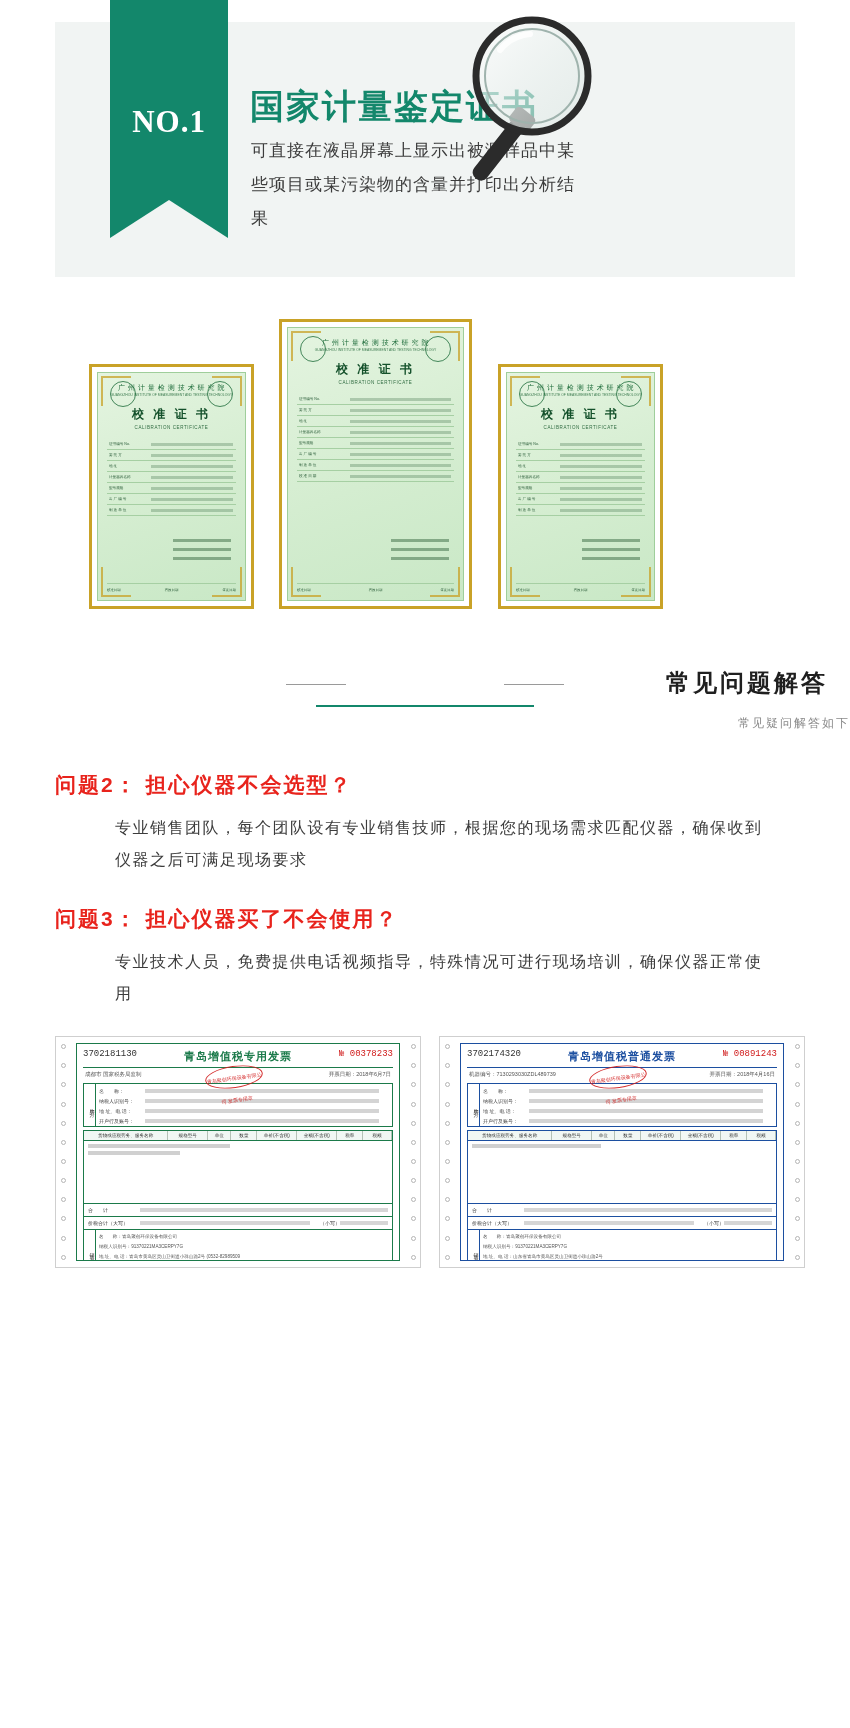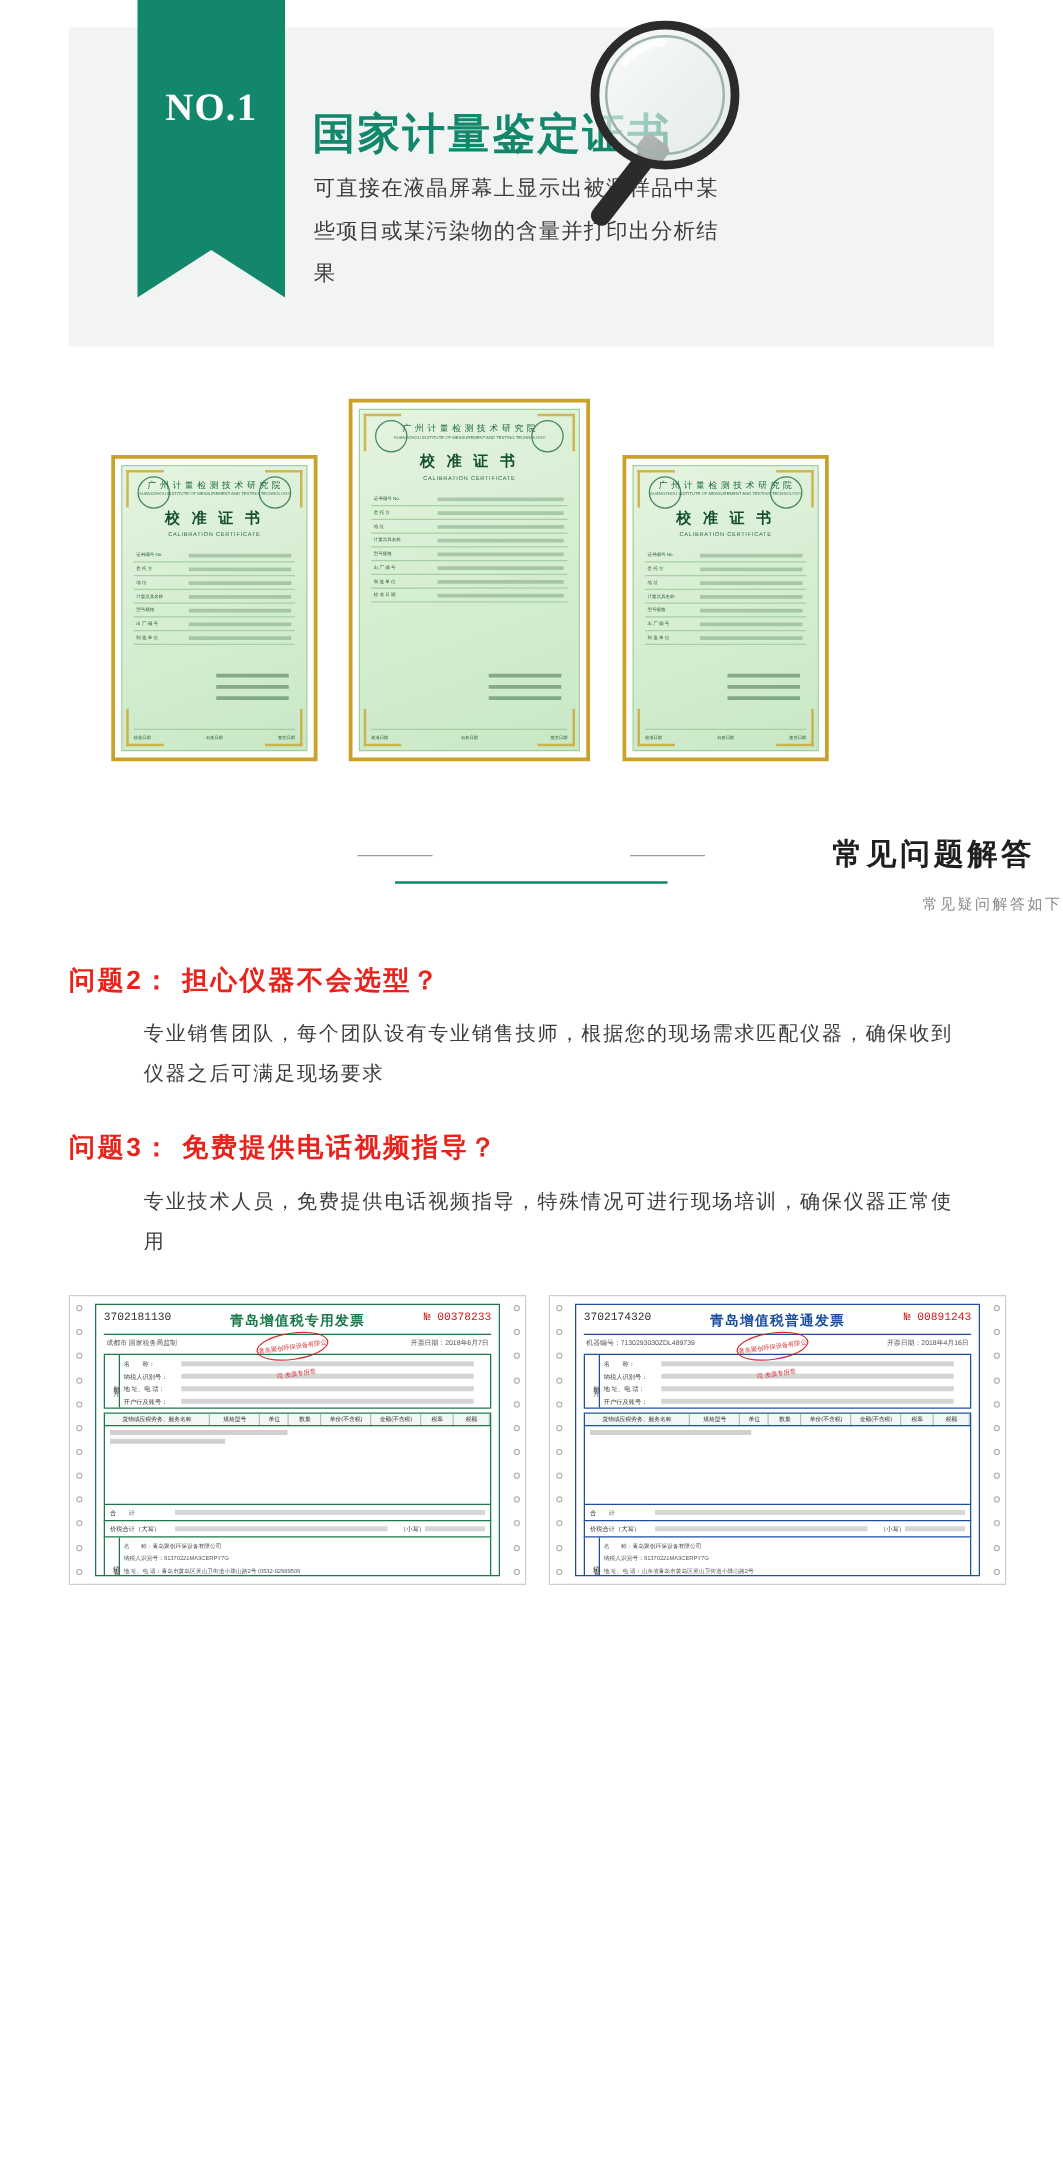--- a/index.html
+++ b/index.html
@@ -38,21 +38,21 @@
     content: "";
     position: absolute;
     left: 0; bottom: -38px;
     width: 0; height: 0;
     border-left: 59px solid #13876b;
     border-right: 59px solid #13876b;
     border-bottom: 38px solid transparent;
   }
   .hero-ribbon-text {
     display: block;
-    padding-top: 68px;
+    padding-top: 104px;
     font-size: 31px;
     font-weight: bold;
     letter-spacing: 1px;
     font-family: "Liberation Serif", "DejaVu Serif", serif;
   }
   .hero-title {
     position: absolute;
     left: 195px;
     top: 62px;
     font-size: 34px;
@@ -591,21 +591,21 @@
     <div class="faq-underline"></div>
     <div class="faq-sub">常见疑问解答如下</div>
   </section>
 
   <section class="faq-list">
     <div class="faq-item">
       <div class="faq-q">问题2： 担心仪器不会选型？</div>
       <div class="faq-a">专业销售团队，每个团队设有专业销售技师，根据您的现场需求匹配仪器，确保收到仪器之后可满足现场要求</div>
     </div>
     <div class="faq-item">
-      <div class="faq-q">问题3： 免费提供电话视频指导？</div>
+      <div class="faq-q">问题3： 担心仪器买了不会使用？</div>
       <div class="faq-a">专业技术人员，免费提供电话视频指导，特殊情况可进行现场培训，确保仪器正常使用</div>
     </div>
   </section>
 
   <section class="invoices">
 
     <div class="invoice" style="--inv-color:#1b7a4a">
       <div class="inv-perf left">
         <i class="inv-hole"></i>
           <i class="inv-hole"></i>

